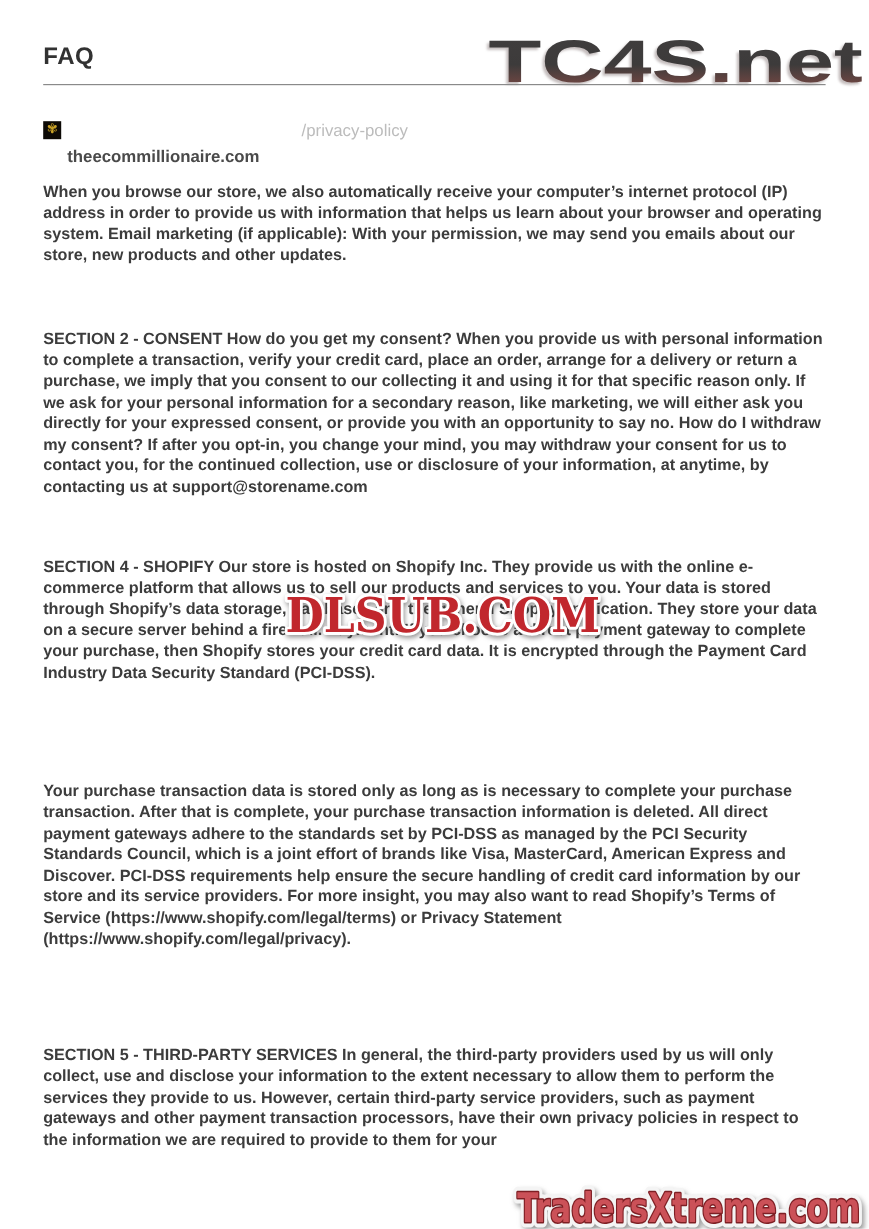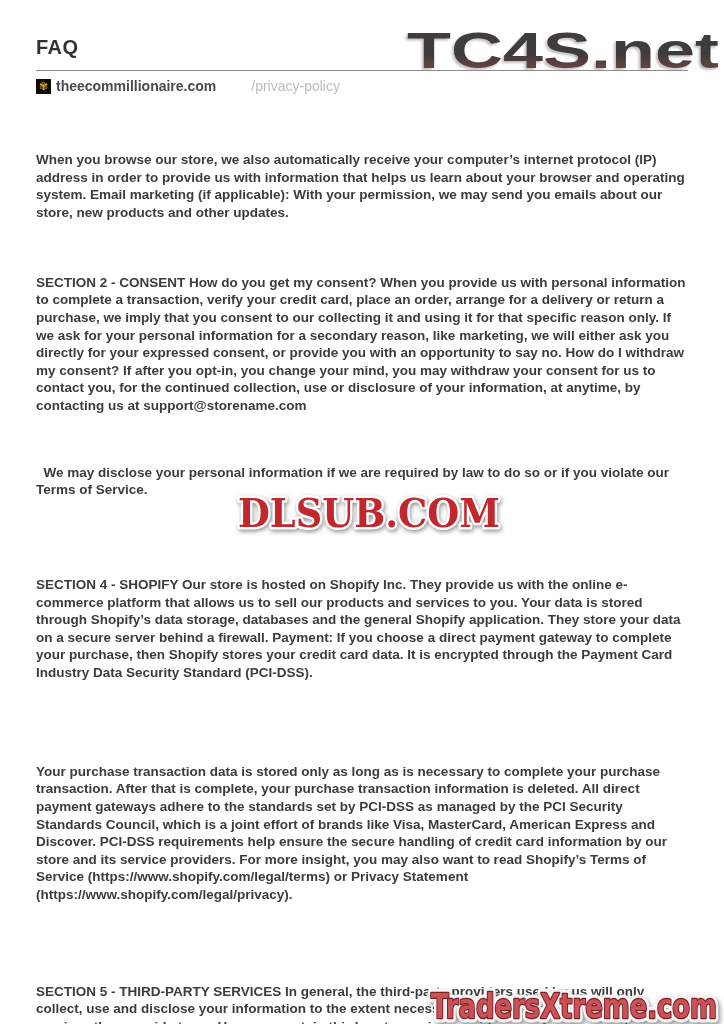--- a/index.html
+++ b/index.html
@@ -57,21 +57,21 @@
   .favicon {
     width: 15px;
     height: 15px;
     background: #0d0a06;
     color: #c9a227;
     font-size: 11px;
     line-height: 15px;
     text-align: center;
     flex: 0 0 auto;
   }
-  .breadcrumb .domain { font-weight: bold; color: #4a4a4a; }
+  .breadcrumb .domain { font-weight: bold; color: #4a4a4a; margin-top: 44px; }
   .breadcrumb .path { color: #bcbcbc; margin-left: 30px; }
 
   
   .doc-content {
     position: absolute;
     left: 36px;
     top: 116px;
     width: 652px;
     font-size: 13.5px;
     line-height: 17.6px;
@@ -131,21 +131,20 @@
 
 <div class="breadcrumb">
   <span class="favicon">✾</span>
   <span class="domain">theecommillionaire.com</span>
   <span class="path">/privacy-policy</span>
 </div>
 
 <div class="doc-content">
   <p class="m17">When you browse our store, we also automatically receive your computer’s internet protocol (IP) address in order to provide us with information that helps us learn about your browser and operating system. Email marketing (if applicable): With your permission, we may send you emails about our store, new products and other updates.</p>
   <p class="m14">SECTION 2 - CONSENT How do you get my consent? When you provide us with personal information to complete a transaction, verify your credit card, place an order, arrange for a delivery or return a purchase, we imply that you consent to our collecting it and using it for that specific reason only. If we ask for your personal information for a secondary reason, like marketing, we will either ask you directly for your expressed consent, or provide you with an opportunity to say no. How do I withdraw my consent? If after you opt-in, you change your mind, you may withdraw your consent for us to contact you, for the continued collection, use or disclosure of your information, at anytime, by contacting us at support@storename.com</p>
-  <p class="m42">  We may disclose your personal information if we are required by law to do so or if you violate our Terms of Service.</p>
   <p class="m46">SECTION 4 - SHOPIFY Our store is hosted on Shopify Inc. They provide us with the online e- commerce platform that allows us to sell our products and services to you. Your data is stored through Shopify’s data storage, databases and the general Shopify application. They store your data on a secure server behind a firewall. Payment: If you choose a direct payment gateway to complete your purchase, then Shopify stores your credit card data. It is encrypted through the Payment Card Industry Data Security Standard (PCI-DSS).</p>
   <p class="m44">Your purchase transaction data is stored only as long as is necessary to complete your purchase transaction. After that is complete, your purchase transaction information is deleted. All direct payment gateways adhere to the standards set by PCI-DSS as managed by the PCI Security Standards Council, which is a joint effort of brands like Visa, MasterCard, American Express and Discover. PCI-DSS requirements help ensure the secure handling of credit card information by our store and its service providers. For more insight, you may also want to read Shopify’s Terms of Service (https://www.shopify.com/legal/terms) or Privacy Statement (https://www.shopify.com/legal/privacy).</p>
   <p class="m18">SECTION 5 - THIRD-PARTY SERVICES In general, the third-party providers used by us will only collect, use and disclose your information to the extent necessary to allow them to perform the services they provide to us. However, certain third-party service providers, such as payment gateways and other payment transaction processors, have their own privacy policies in respect to the information we are required to provide to them for your</p>
   
   
 </div>
 
 <div class="dlsub-watermark">
   <svg width="286" height="54" viewBox="0 0 286 54">
     <text x="143" y="41" text-anchor="middle" textLength="262" lengthAdjust="spacingAndGlyphs" font-family="DejaVu Serif, serif" font-weight="bold" font-size="40" fill="#c1272d" stroke="#ffffff" stroke-width="5" paint-order="stroke" stroke-linejoin="round">DLSUB.COM</text>

